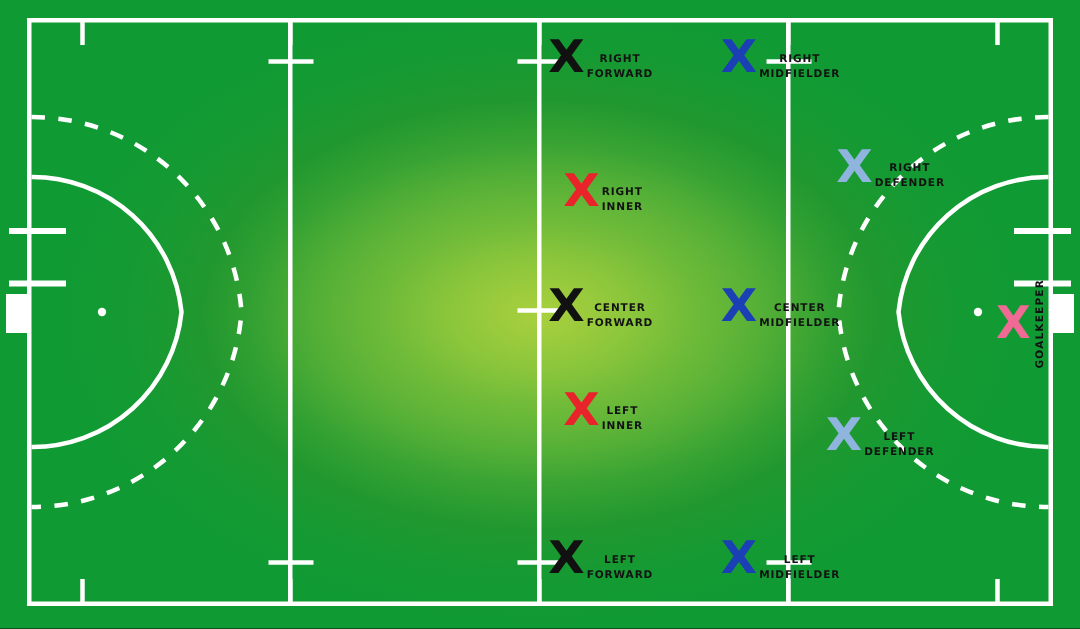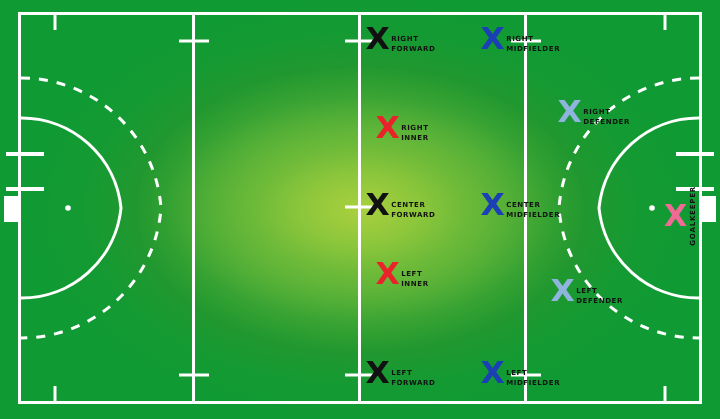--- a/index.html
+++ b/index.html
@@ -57,20 +57,21 @@
   }
   .plabel {
     font-family: "DejaVu Sans", sans-serif;
     font-weight: 700;
     font-size: 7px;
     line-height: 9.5px;
     letter-spacing: 0.6px;
     color: #121212;
     margin-left: 3px;
     margin-top: 11px;
+    text-align: center;
   }
   .plabel span { display: block; }
 
   
   #gk-wrap {
     position: absolute;
     left: 664px;
     top: 186px;
     display: flex;
     align-items: center;

